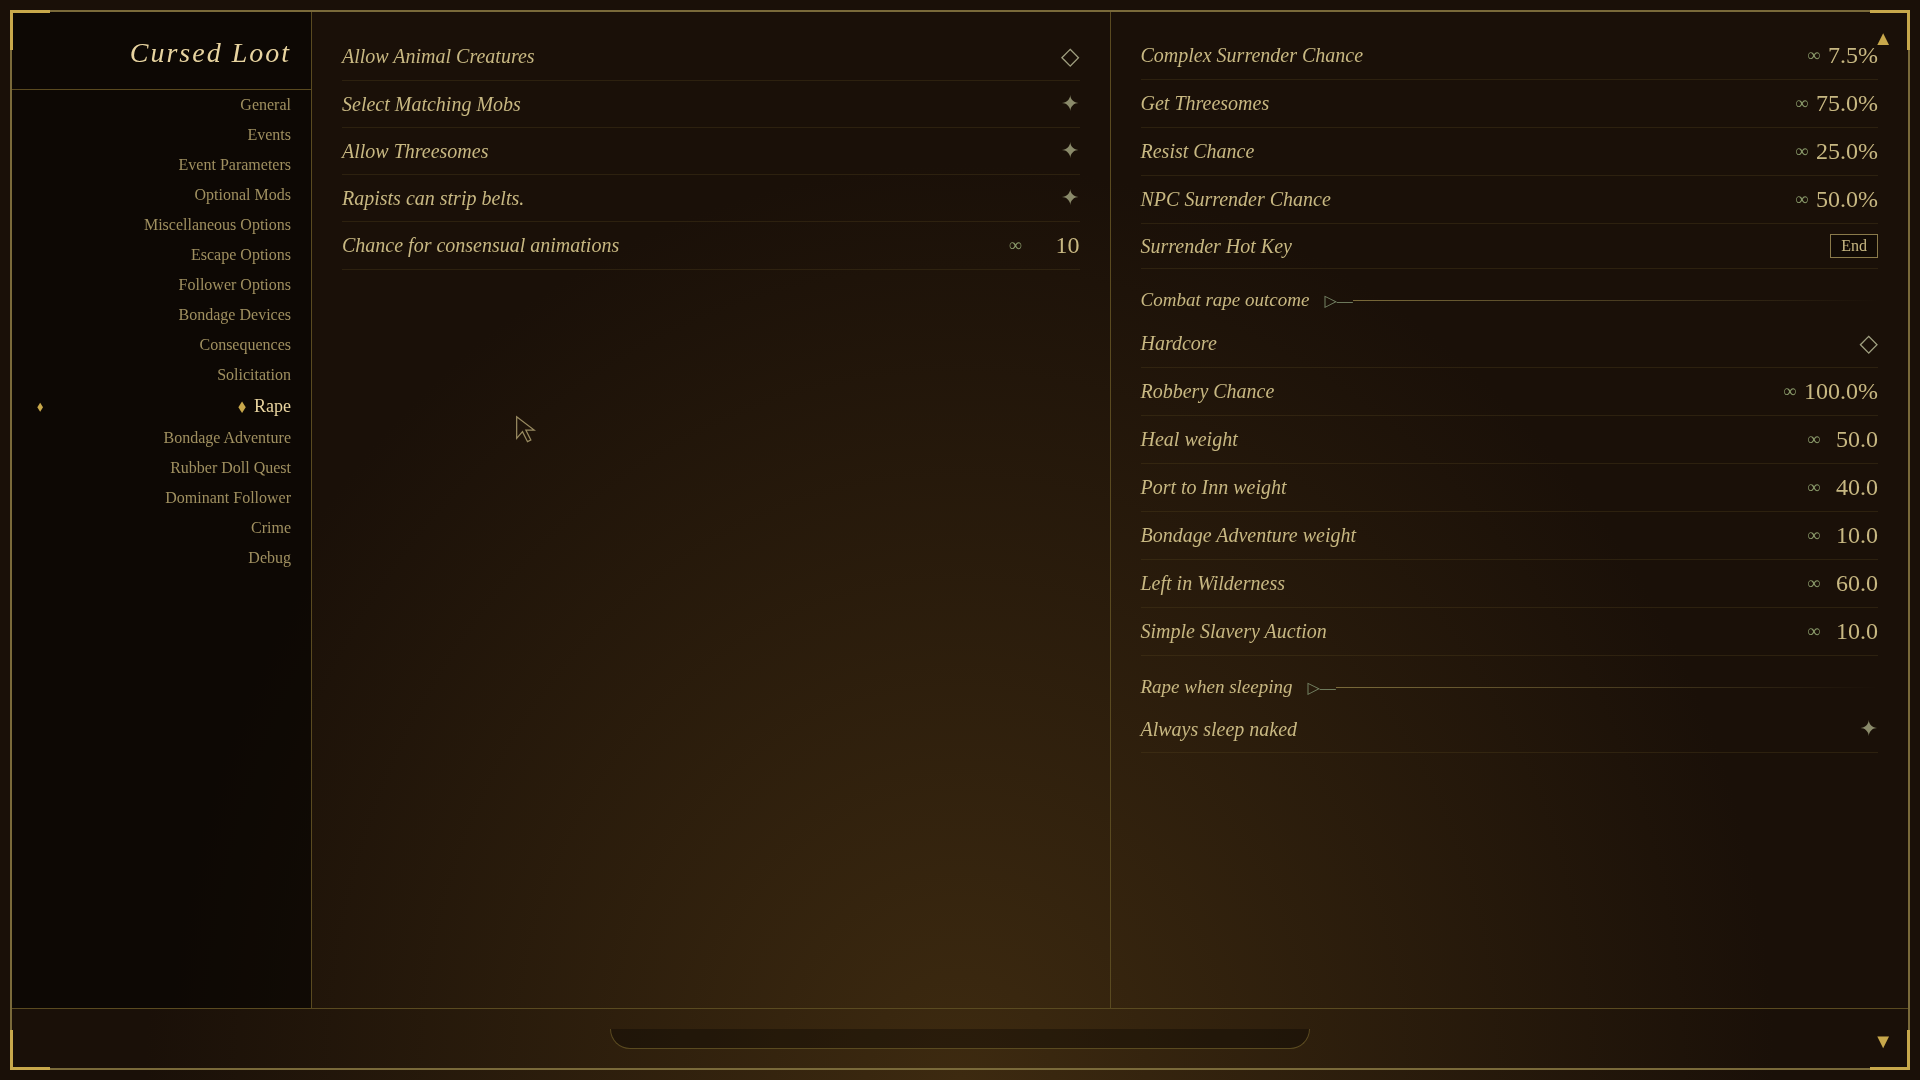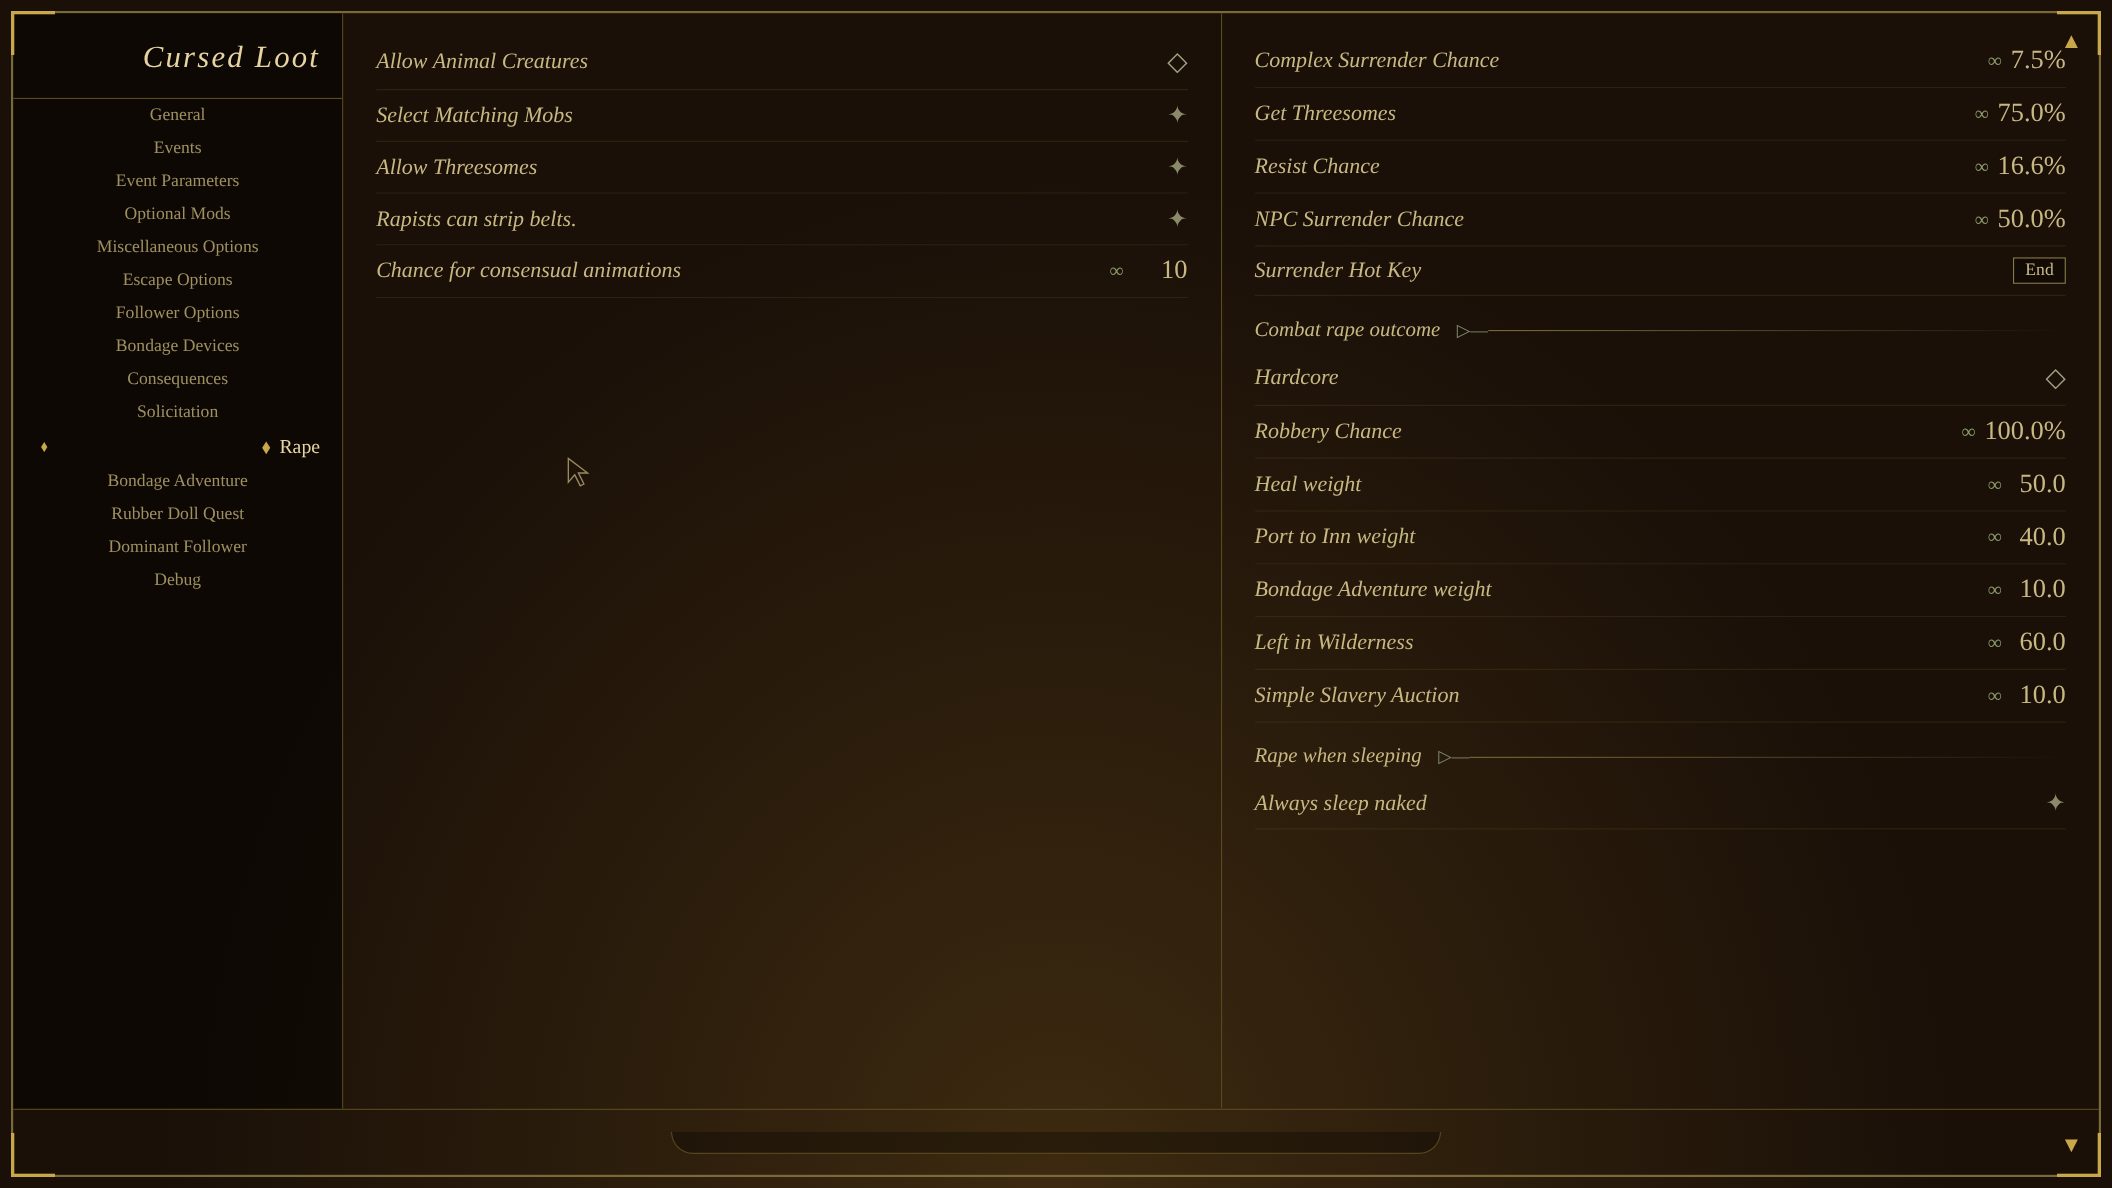--- a/index.html
+++ b/index.html
@@ -81,21 +81,21 @@
       color: #e8d4a0;
       letter-spacing: 2px;
       font-style: italic;
       border-bottom: 1px solid #5a4a20;
     }
 
     .sidebar-item {
       padding: 6px 20px;
       font-size: 16px;
       color: #a09060;
-      text-align: center;
+      text-align: right;
       cursor: pointer;
       transition: color 0.2s;
     }
 
     .sidebar-item.active {
       color: #e8d4a0;
       font-size: 18px;
       position: relative;
     }
 
@@ -266,20 +266,21 @@
       <div class="sidebar-item">Bondage Devices</div>
       <div class="sidebar-item">Consequences</div>
       <div class="sidebar-item">Solicitation</div>
       <div class="sidebar-item active" style="display:flex;align-items:center;justify-content:flex-end;gap:8px;">
         <span style="color:#c8a84b;font-size:18px;">⬧</span>
         <span>Rape</span>
       </div>
       <div class="sidebar-item">Bondage Adventure</div>
       <div class="sidebar-item">Rubber Doll Quest</div>
       <div class="sidebar-item">Dominant Follower</div>
+      <div class="sidebar-item">Crime</div>
       <div class="sidebar-item">Debug</div>
     </div>
 
     <div class="middle-panel">
 
       <div class="setting-row">
         <span class="setting-label">Allow Animal Creatures</span>
         <div class="setting-control">
           <span class="toggle-icon" style="color:#a0a080;font-size:24px;">◇</span>
         </div>
@@ -331,21 +332,21 @@
         <div class="setting-control">
           <span class="link-icon ico-link"></span>
           <span class="value-display">75.0%</span>
         </div>
       </div>
 
       <div class="setting-row">
         <span class="setting-label">Resist Chance</span>
         <div class="setting-control">
           <span class="link-icon ico-link"></span>
-          <span class="value-display">16.6%</span>
+          <span class="value-display">25.0%</span>
         </div>
       </div>
 
       <div class="setting-row">
         <span class="setting-label">NPC Surrender Chance</span>
         <div class="setting-control">
           <span class="link-icon ico-link"></span>
           <span class="value-display">50.0%</span>
         </div>
       </div>

